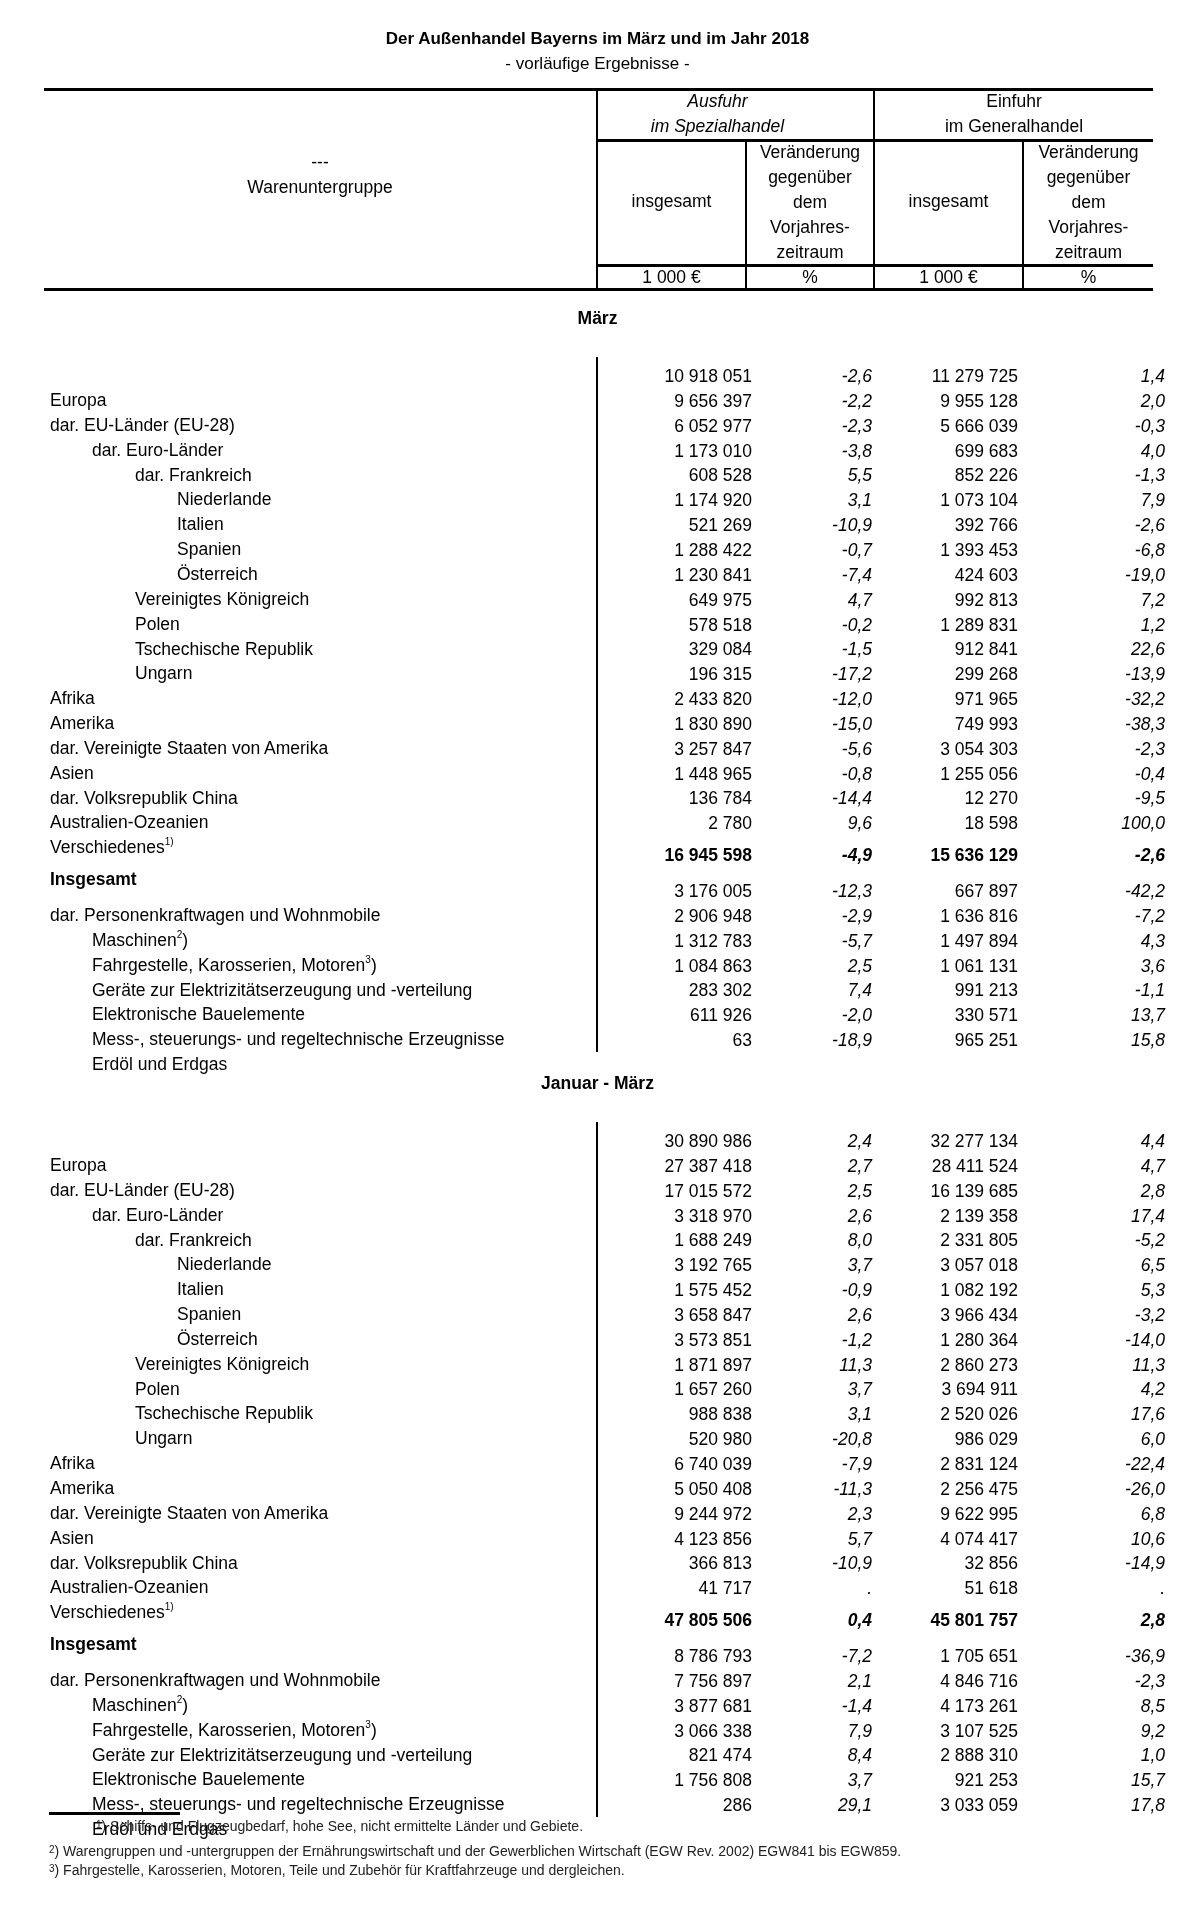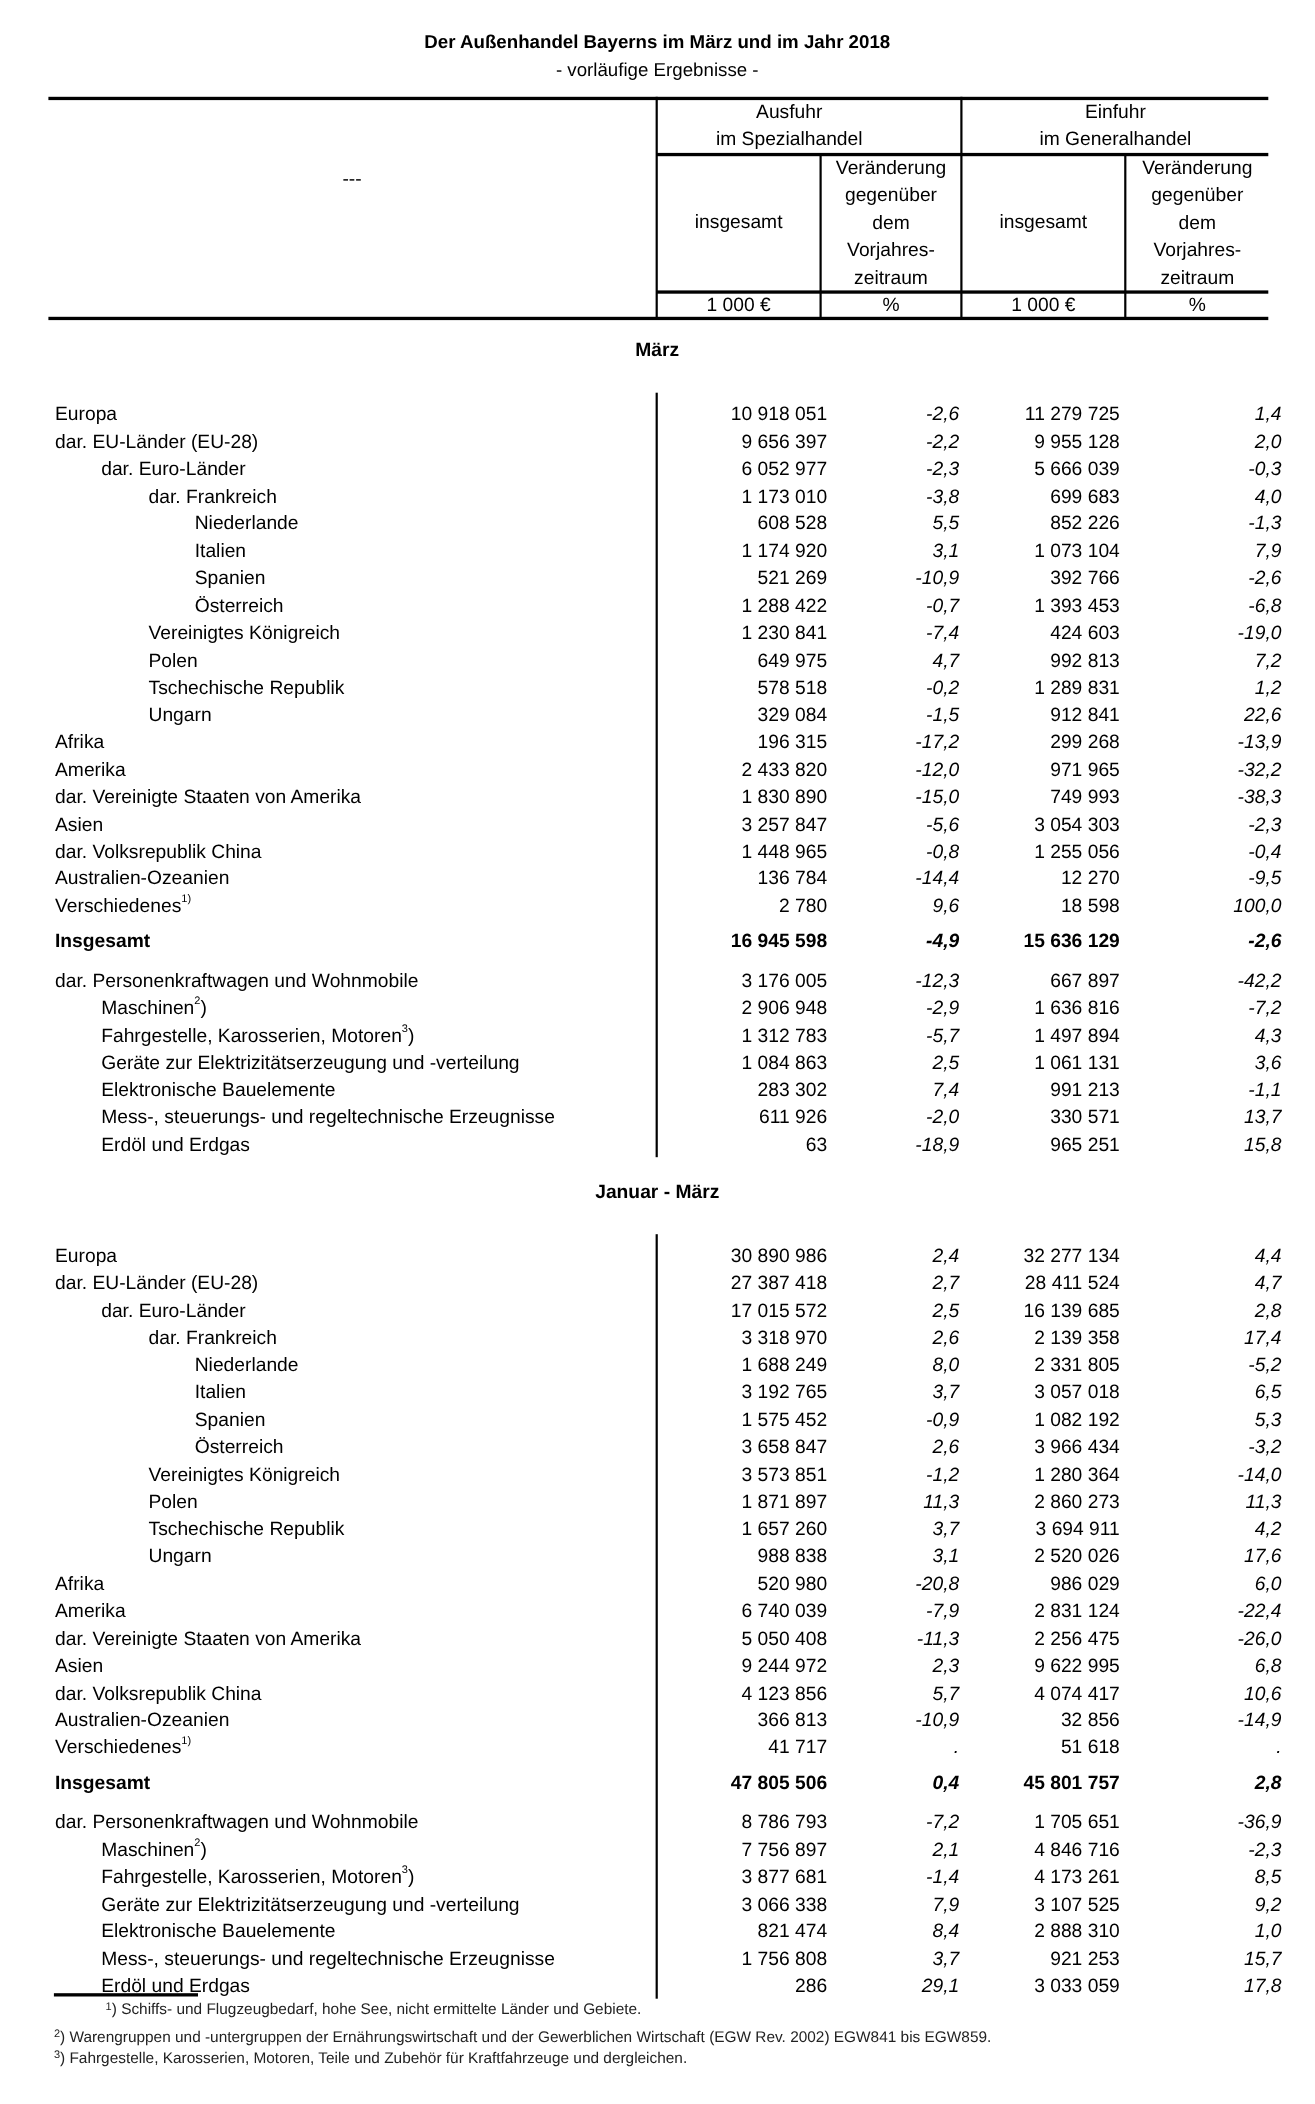--- a/index.html
+++ b/index.html
@@ -6,21 +6,21 @@
   body { width:1195px; height:1913px; position:relative; overflow:hidden;
          font-family:"Liberation Sans", sans-serif; color:#000; }
   .abs { position:absolute; }
   .title { left:0; width:1195px; text-align:center; top:29px; font-size:17px; font-weight:bold; }
   .subtitle { left:0; width:1195px; text-align:center; top:54px; font-size:17px; }
   .hline { position:absolute; background:#000; }
   .vline { position:absolute; background:#000; }
   .hdr { position:absolute; font-size:17.5px; text-align:center; line-height:25px; }
   .sec-head { position:absolute; left:0; width:1195px; text-align:center; font-size:17.5px; font-weight:bold; }
   .row { position:absolute; left:0; width:1195px; height:24px; font-size:17.5px; line-height:24px; }
-  .row .lbl { position:absolute; white-space:nowrap; }
+  .row .lbl { position:absolute; white-space:nowrap;margin-top:24px; }
   .row .n1 { position:absolute; right:443px; text-align:right; }
   .row .p1 { position:absolute; right:323px; text-align:right; font-style:italic; }
   .row .n2 { position:absolute; right:177px; text-align:right; }
   .row .p2 { position:absolute; right:30px; text-align:right; font-style:italic; }
   .row.bold { font-weight:bold; }
   .row.bold .lbl { font-weight:bold; }
   sup { font-size:10px; vertical-align:top; line-height:14px; }
   .fn { position:absolute; left:49px; font-size:14px; color:#222; white-space:nowrap; }
 </style>
 </head>
@@ -34,23 +34,24 @@
   <div class="hline" style="left:597px; width:556px; top:139px; height:3px;"></div>
   <div class="hline" style="left:597px; width:556px; top:264px; height:3px;"></div>
   <div class="hline" style="left:44px; width:1109px; top:288px; height:3px;"></div>
   <div class="vline" style="left:596px; top:88px; width:2px; height:202px;"></div>
   <div class="vline" style="left:873px; top:88px; width:2px; height:202px;"></div>
   <div class="vline" style="left:745px; top:140px; width:2px; height:150px;"></div>
   <div class="vline" style="left:1022px; top:140px; width:2px; height:150px;"></div>
 
   <div class="hdr" style="left:44px; width:552px; top:150px;">
     <div>---</div>
-  </div>
-
-  <div class="hdr" style="left:598px; width:239px; top:89px;">
+    <div>Warenuntergruppe</div>
+  </div>
+
+  <div class="hdr" style="left:598px; width:239px; top:89px;font-style:italic;">
     <div>Ausfuhr</div>
     <div>im Spezialhandel</div>
   </div>
 
   <div class="hdr" style="left:875px; width:278px; top:89px;">
     <div>Einfuhr</div>
     <div>im Generalhandel</div>
   </div>
 
   <div class="hdr" style="left:598px; width:147px; top:189px;">insgesamt</div>

